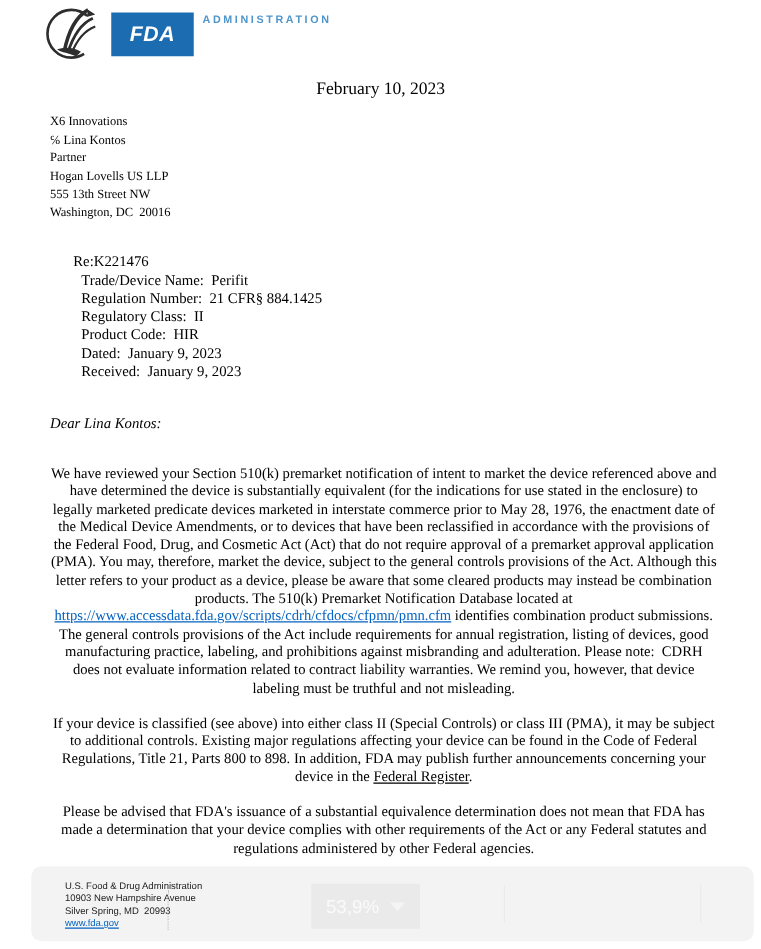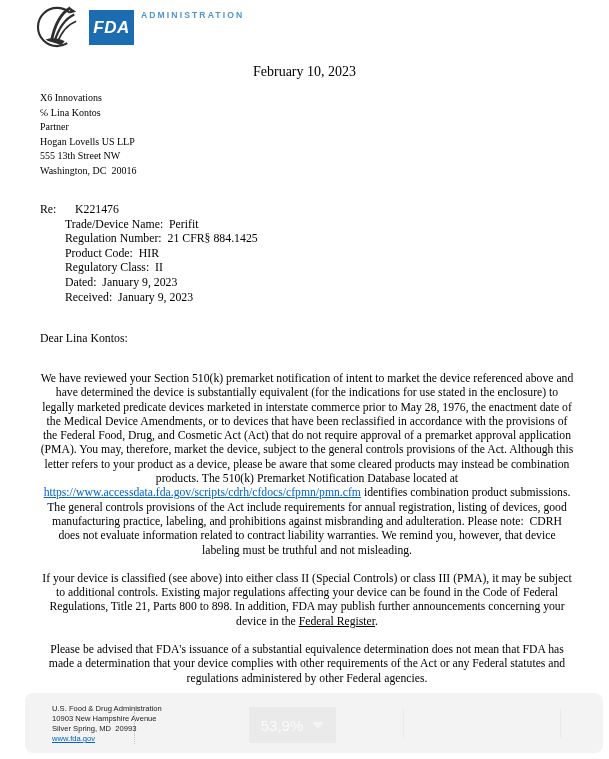--- a/index.html
+++ b/index.html
@@ -5,36 +5,36 @@
   * { margin:0; padding:0; box-sizing:border-box; }
   html,body { width:609px; height:759px; background:#ffffff; }
   body { font-family:"Liberation Serif", serif; color:#000; position:relative; overflow:hidden; }
 
   .page { position:absolute; inset:0; background:#fff; }
 
   
   .letterhead { position:absolute; top:5px; left:36px; display:flex; align-items:flex-start; }
   .hhs-eagle { width:46px; height:43px; }
   .fda-lockup { display:flex; align-items:flex-start; margin-left:7px; margin-top:5px; }
-  .fda-box { width:45px; height:35px; background:#1b6cb0; color:#fff;
+  .fda-box { width:66px; height:35px; background:#1b6cb0; color:#fff;
              font-family:"Liberation Sans", sans-serif; font-weight:bold; font-size:17px;
              display:flex; align-items:center; justify-content:center; letter-spacing:.5px;
              font-style:italic; }
   .wordmark { margin-left:7px; font-family:"Liberation Sans", sans-serif; }
   .wordmark .l1 { color:#1b6cb0; font-weight:bold; font-size:14.5px; letter-spacing:.4px; line-height:16px; }
   .wordmark .l2 { color:#4e96cb; font-weight:bold; font-size:8.6px; letter-spacing:2.1px; line-height:11px; }
 
   
   .date { position:absolute; top:64px; left:0; right:0; text-align:center; font-size:14px; }
   .recipient { position:absolute; top:91px; left:40px; font-size:10px; line-height:14.6px; }
   .re-block { position:absolutE; position:absolute; top:202px; left:40px; font-size:11.8px; line-height:14.6px; }
-  .re-row { display:flex; }
+  .re-row { display:flex;text-align:right; }
   .re-label { width:35px; }
   .re-details { margin-left:25px; }
-  .salutation { position:absolute; top:331px; left:40px; font-size:11.8px; }
+  .salutation { position:absolute; top:331px; left:40px; font-size:11.8px;font-style:italic; }
   .paras { position:absolute; top:372px; left:40px; width:534px; font-size:11.7px; line-height:14.3px; text-align:center; }
   .paras p { margin-bottom:14px; }
   a.body-link { color:#0563c1; text-decoration:underline; cursor:pointer; }
   .black-link { color:#000; text-decoration:underline; cursor:pointer; }
 
   
   .bottom-bar { position:absolute; left:25px; top:693px; width:578px; height:60px;
                 background:#f2f3f2; border-radius:8px; }
   .footer-address { position:absolute; left:52px; top:704px;
                     font-family:"Liberation Sans", sans-serif; font-size:7.6px;
@@ -88,22 +88,22 @@
   </div>
 
   <div class="re-block">
     <div class="re-row">
       <span class="re-label">Re:</span>
       <span>K221476</span>
     </div>
     <div class="re-details">
       <div>Trade/Device Name:&nbsp; Perifit</div>
       <div>Regulation Number:&nbsp; 21 CFR§ 884.1425</div>
+      <div>Regulatory Class:&nbsp; II</div>
       <div>Product Code:&nbsp; HIR</div>
-      <div>Regulatory Class:&nbsp; II</div>
       <div>Dated:&nbsp; January 9, 2023</div>
       <div>Received:&nbsp; January 9, 2023</div>
     </div>
   </div>
 
   <div class="salutation">Dear Lina Kontos:</div>
 
   <div class="paras">
     <p><span>We have reviewed your Section 510(k) premarket notification of intent to market the device referenced above and have determined the device is substantially equivalent (for the indications for use stated in the enclosure) to legally marketed predicate devices marketed in interstate commerce prior to May 28, 1976, the enactment date of the Medical Device Amendments, or to devices that have been reclassified in accordance with the provisions of the Federal Food, Drug, and Cosmetic Act (Act) that do not require approval of a premarket approval application (PMA). You may, therefore, market the device, subject to the general controls provisions of the Act. Although this letter refers to your product as a device, please be aware that some cleared products may instead be combination products. The 510(k) Premarket Notification Database located at </span><a class="body-link">https://www.accessdata.fda.gov/scripts/cdrh/cfdocs/cfpmn/pmn.cfm</a><span> identifies combination product submissions. The general controls provisions of the Act include requirements for annual registration, listing of devices, good manufacturing practice, labeling, and prohibitions against misbranding and adulteration. Please note:&nbsp; CDRH does not evaluate information related to contract liability warranties. We remind you, however, that device labeling must be truthful and not misleading.</span></p>
     <p><span>If your device is classified (see above) into either class II (Special Controls) or class III (PMA), it may be subject to additional controls. Existing major regulations affecting your device can be found in the Code of Federal Regulations, Title 21, Parts 800 to 898. In addition, FDA may publish further announcements concerning your device in the </span><span class="black-link">Federal Register</span><span>.</span></p>

